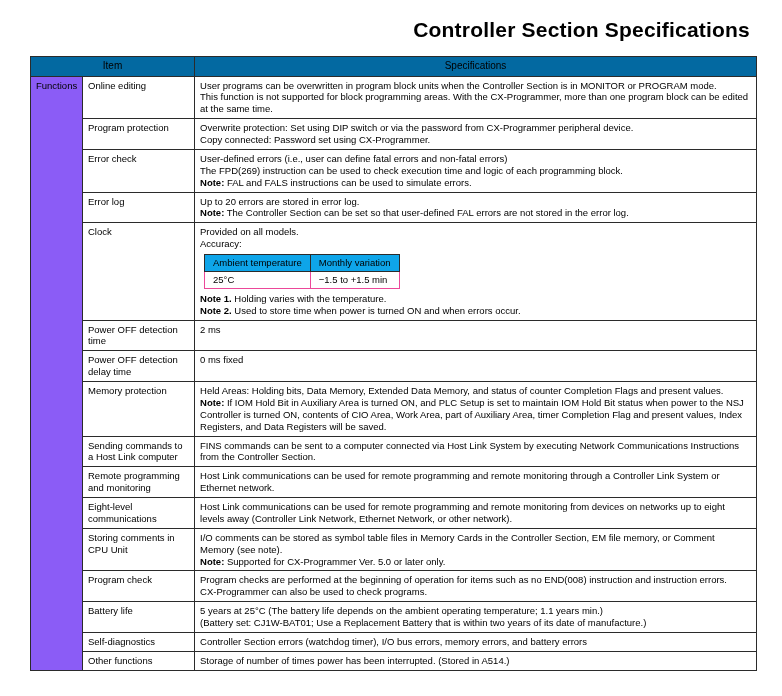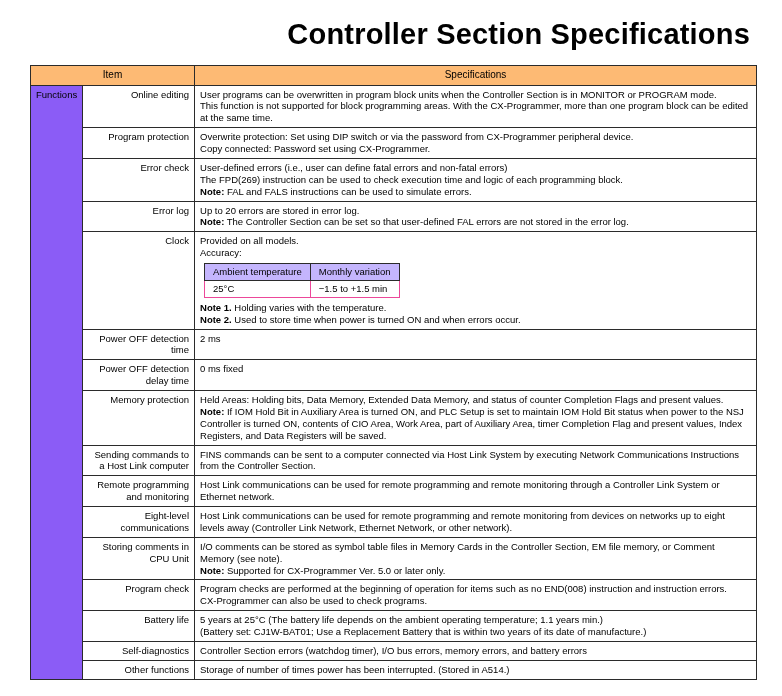--- a/index.html
+++ b/index.html
@@ -15,70 +15,69 @@
     overflow: hidden;
   }
   .page {
     position: relative;
     width: 782px;
     height: 696px;
     box-sizing: border-box;
   }
   .page-title {
     text-align: right;
-    font-size: 29px;
+    font-size: 21px;
     font-weight: bold;
     padding: 18px 32px 14px 0;
     letter-spacing: 0.2px;
   }
   table.spec {
     border-collapse: collapse;
     width: 726px;
     margin-left: 30px;
     table-layout: fixed;
     font-size: 9.5px;
     line-height: 1.25;
   }
   table.spec th, table.spec td {
     border: 1px solid #2b2b2b;
     vertical-align: top;
     padding: 3px 5px;
   }
   thead th {
-    background: #fdba74;
+    background: #0369a1;
     text-align: center;
     font-weight: normal;
     font-size: 10px;
     padding: 4px 5px;
   }
   td.func-label {
     background: #8b5cf6;
     text-align: left;
     vertical-align: middle;
     width: 52px;
     font-size: 9.5px;
     padding-left: 5px;
   }
   td.item {
     width: 110px;
     vertical-align: middle;
     font-size: 9.5px;
-    text-align: right;
   }
   td.spec-cell {
     width: 562px;
   }
   .nb { font-weight: bold; margin-top: 34px; }
   table.clock {
     border-collapse: collapse;
     margin: 4px 0 4px 4px;
     font-size: 9.5px;
   }
   table.clock th {
-    background: #c4b5fd;
+    background: #0ea5e9;
     border: 1px solid #2b2b2b;
     font-weight: normal;
     padding: 2px 8px;
     text-align: center;
   }
   table.clock td {
     border: 1px solid #ec4899;
     padding: 2px 8px;
     text-align: left;
   }

